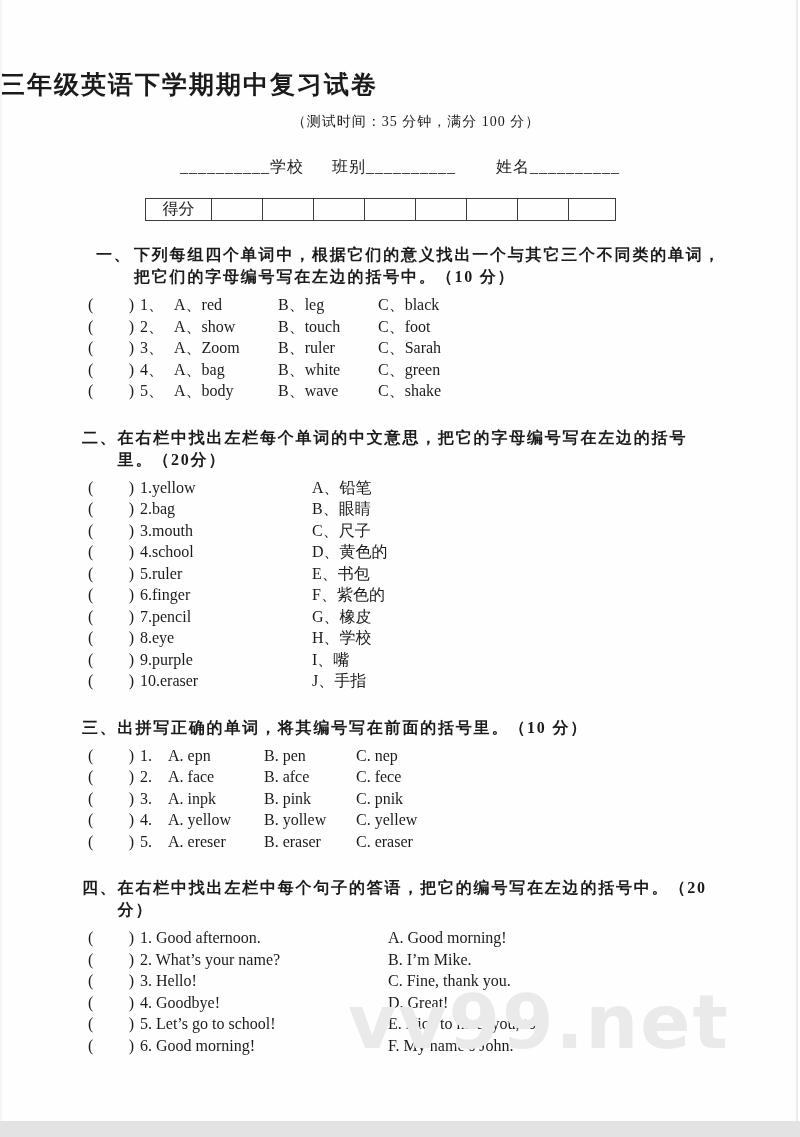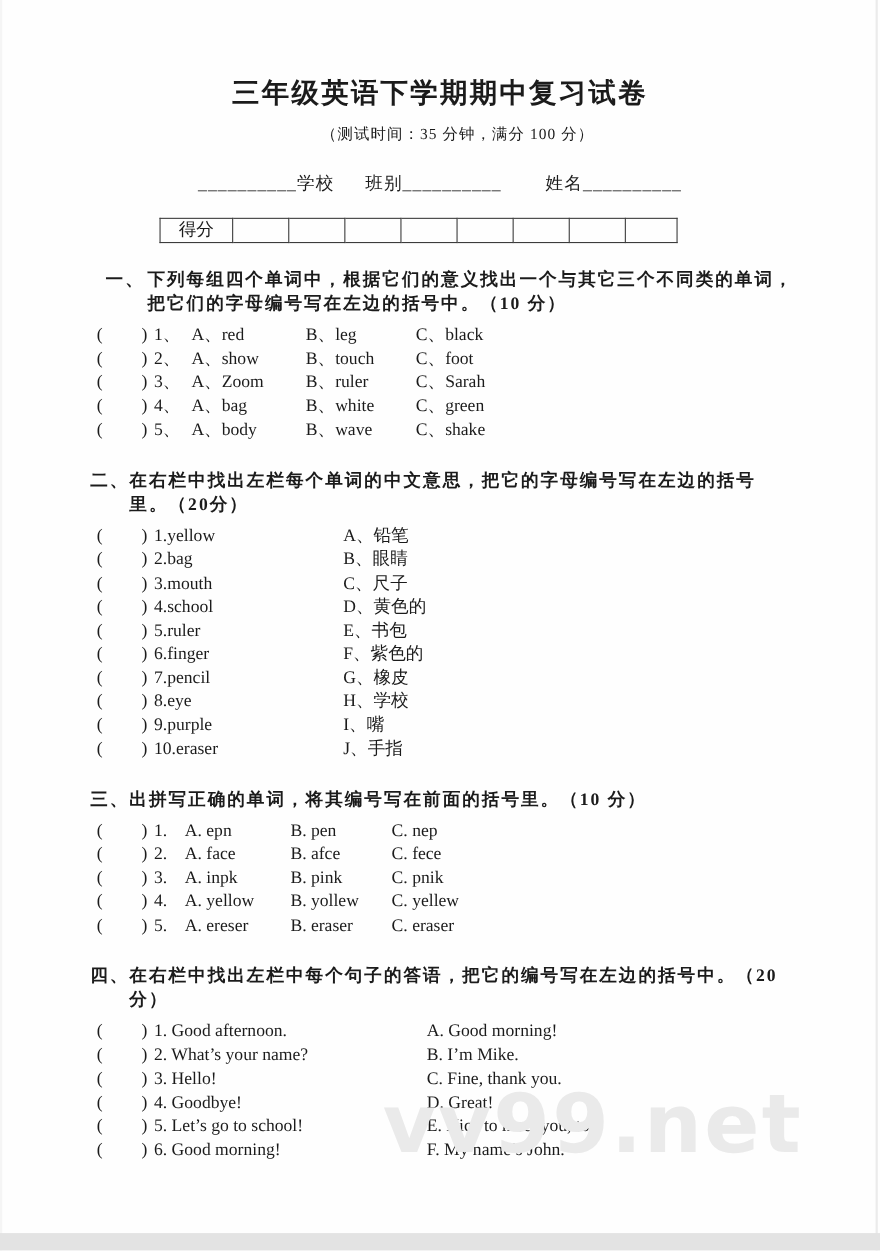--- a/index.html
+++ b/index.html
@@ -5,21 +5,21 @@
   html,body { margin:0; padding:0; background:#ffffff; }
   .page {
     position:relative; width:800px; height:1137px; overflow:hidden;
     background:#fefefe; color:#1b1b1b;
     font-family:"Liberation Serif","DejaVu Serif",serif;
   }
   .edge-right { position:absolute; top:0; right:2px; width:2px; height:100%; background:#ebebeb; }
   .edge-left  { position:absolute; top:0; left:0;  width:2px; height:100%; background:#f5f5f5; }
   .bottom-strip { position:absolute; left:0; bottom:0; width:100%; height:16px; background:#e3e3e3; }
 
-  .title { padding-top:68px; text-align:center; font-size:25px; font-weight:700; letter-spacing:2px; }
+  .title { padding-top:68px; font-size:25px; font-weight:700; letter-spacing:2px; }
   .subtitle { margin-top:12px; text-align:center; font-size:14px; letter-spacing:1px;padding-left:32px; }
 
   .info-line { margin-top:26px; text-align:center; font-size:16px; letter-spacing:1px; }
   .info-line .gap1 { margin-left:28px; }
   .info-line .gap2 { margin-left:40px; }
 
   table.score { border-collapse:collapse; table-layout:fixed; width:470px; margin:20px 0 0 145px; font-size:16px; }
   table.score td { border:1.5px solid #3c3c3c; text-align:center; padding:0; height:25px; font-weight:400; }
   table.score tr.r2 td { height:21px; }
 

